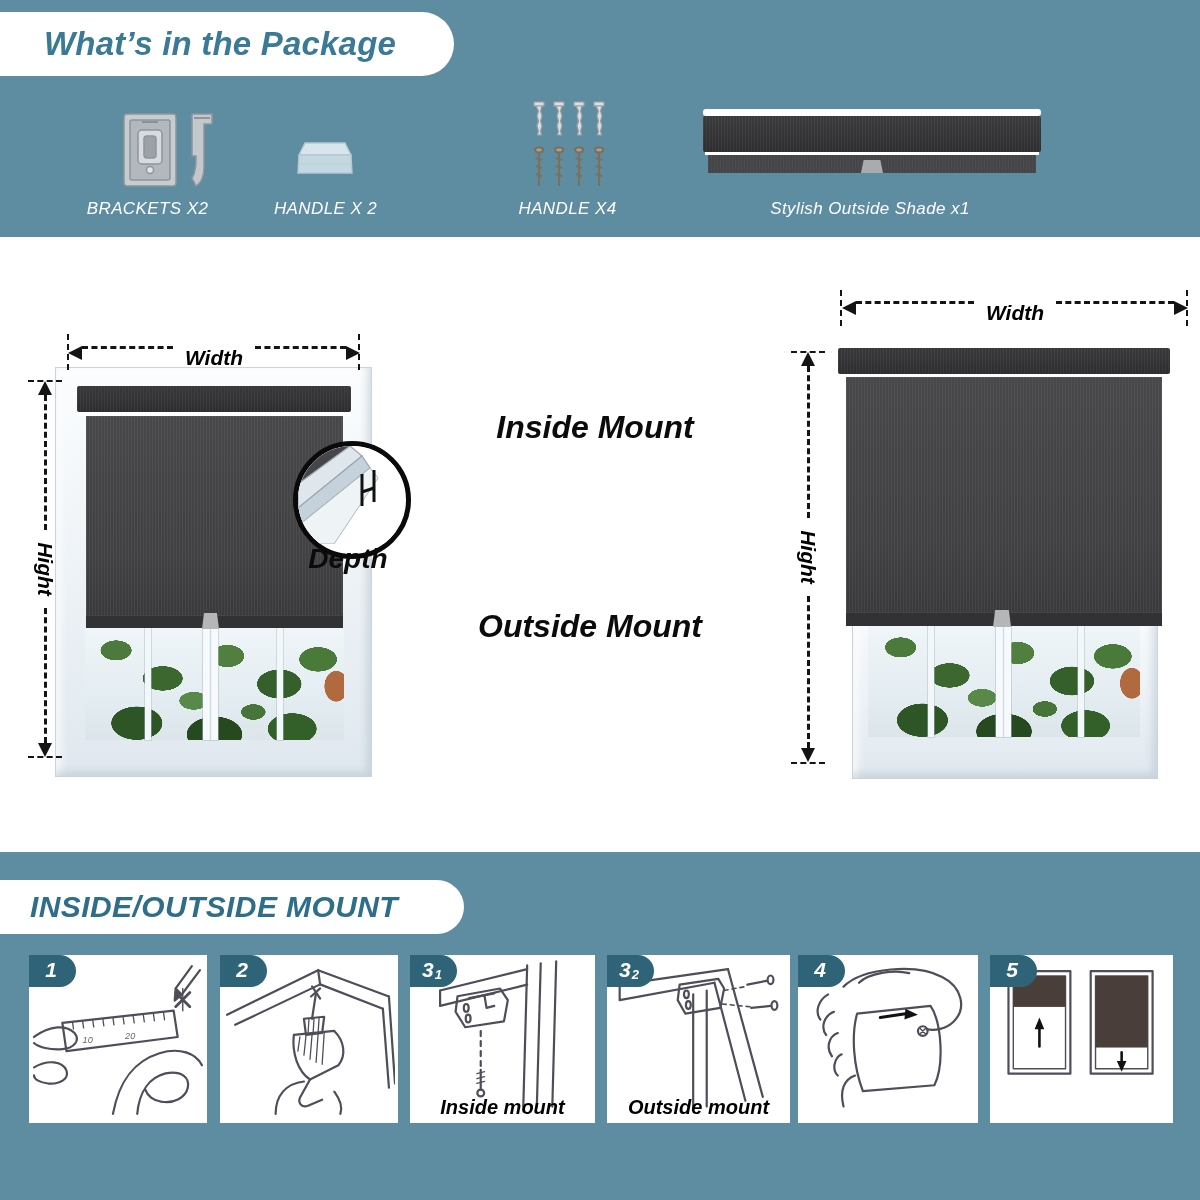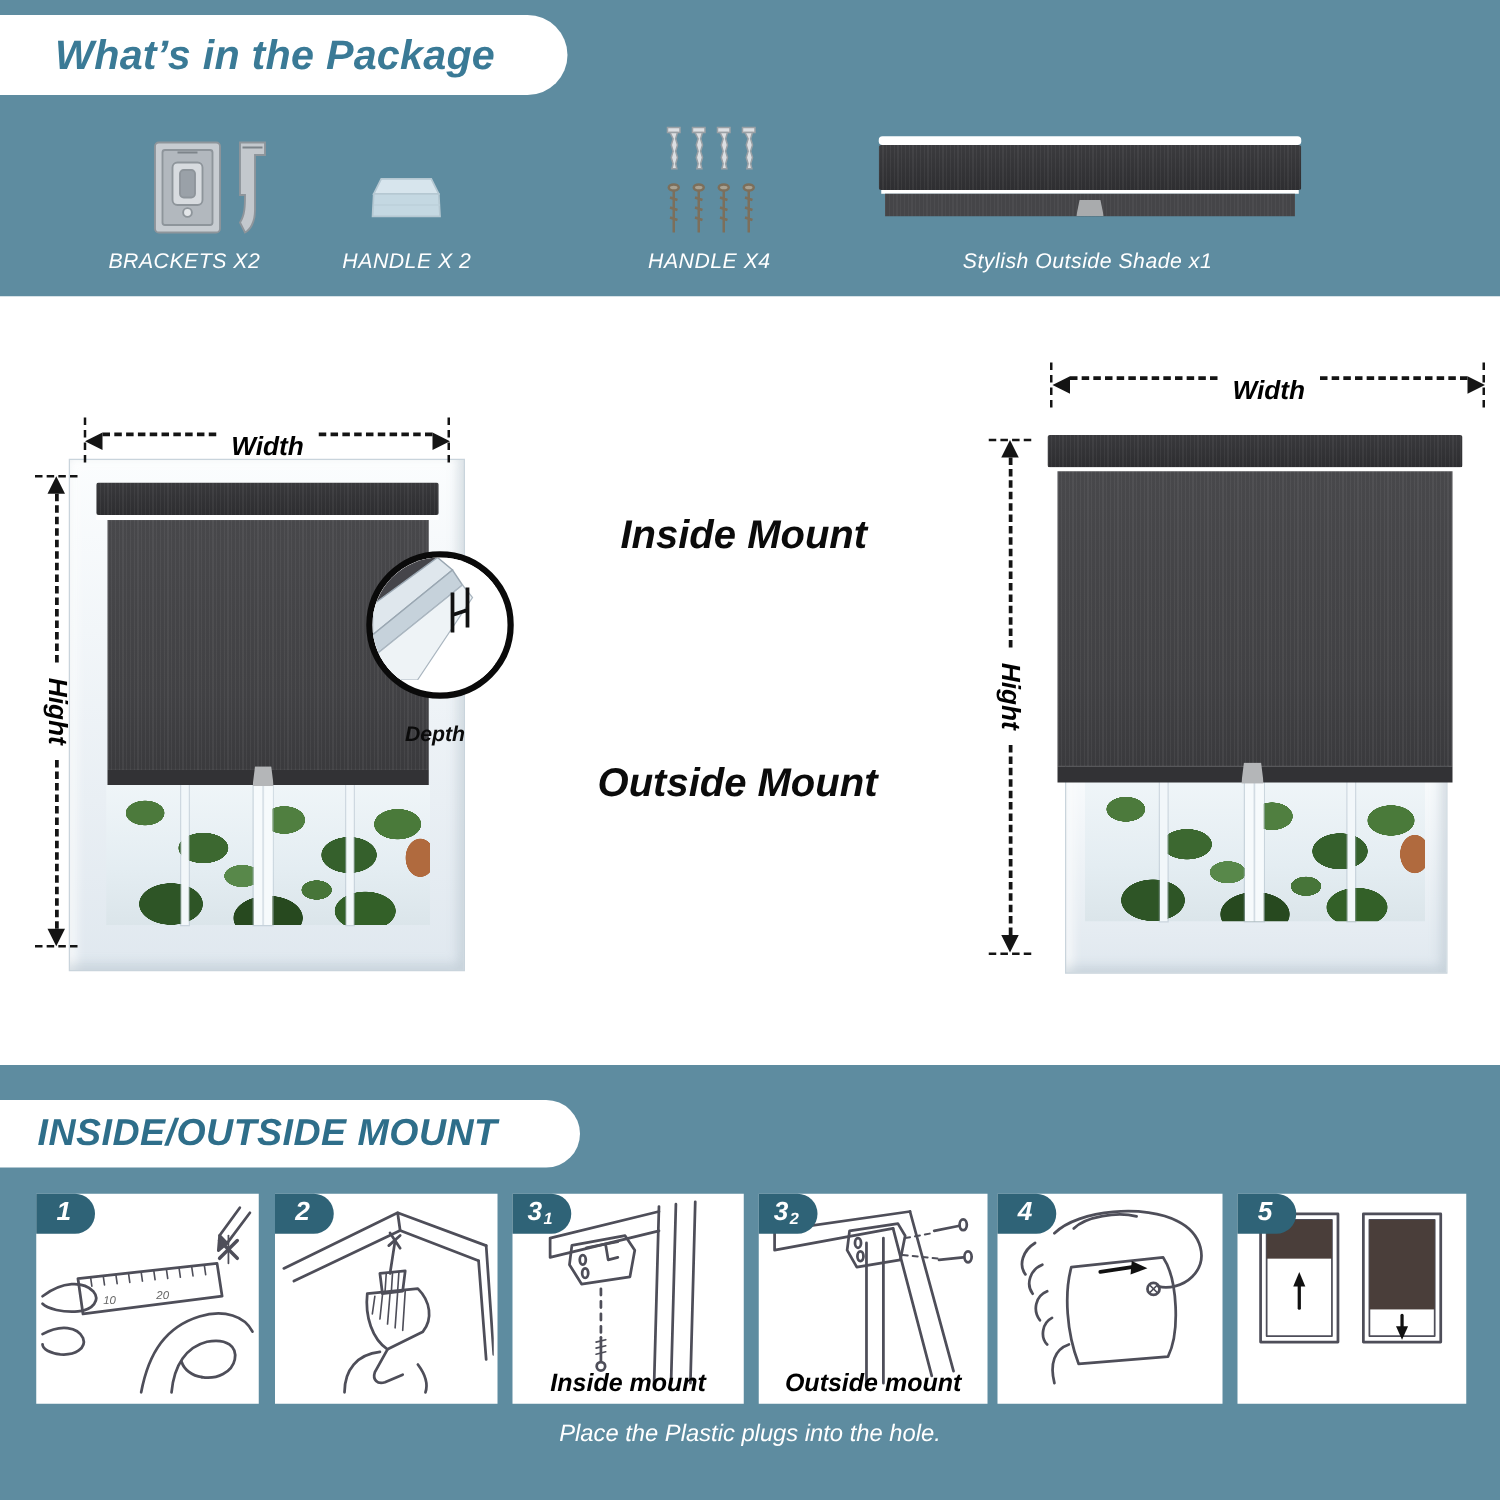--- a/index.html
+++ b/index.html
@@ -77,22 +77,22 @@
                 linear-gradient(180deg,#48484b 0%,#414144 70%,#3a3a3d 100%);
      box-shadow:inset 0 0 0 1px rgba(255,255,255,.04);}
   .shade-hem{position:absolute;background:#323235;}
   .shade-tab{position:absolute;background:#b4b6b8;clip-path:polygon(12% 0,88% 0,100% 100%,0 100%);}
 
   .mount-label{position:absolute;font-weight:bold;font-size:32px;color:#0b0b0b;text-align:center;}
 
   
   .depth-circle{position:absolute;left:293px;top:441px;width:108px;height:108px;border-radius:50%;
      border:5px solid #0a0a0a;background:#fff;overflow:hidden;z-index:6;}
-  .depth-label{position:absolute;left:288px;top:578px;width:120px;text-align:center;
-     font-weight:bold;font-size:17px;color:#0b0b0b;z-index:6;}
+  .depth-label{position:absolute;left:288px;top:543px;width:120px;text-align:center;
+     font-weight:bold;font-size:28px;color:#0b0b0b;z-index:6;}
 
   
   .panel{position:absolute;top:955px;height:168px;background:#ffffff;}
   .badge{position:absolute;top:0;left:0;height:30px;min-width:30px;background:#2f6377;
      border-radius:0 16px 16px 0;color:#fff;font-weight:bold;font-size:21px;
      display:flex;align-items:center;justify-content:center;padding:0 10px 2px 7px;z-index:2;}
   .badge .sub{font-size:13px;margin-top:9px;margin-left:1px;}
   .panel svg.art{position:absolute;left:3px;top:4px;}
   .panel-tag{position:absolute;bottom:4px;left:0;right:0;text-align:center;
      color:#000;font-weight:bold;font-size:20px;z-index:2;}
@@ -332,21 +332,20 @@
       <path stroke-width="1.6" stroke-dasharray="4 4" d="M118,30 L140,26 M116,44 L146,47"></path>
       <path d="M142,24 L162,20"></path>
       <ellipse cx="166" cy="19" rx="3" ry="4.5"></ellipse>
       <path d="M146,48 L166,46"></path>
       <ellipse cx="170" cy="45.5" rx="3" ry="4.5"></ellipse>
     </svg>
     <div class="panel-tag">Outside mount</div>
   </div>
 
   <div class="caption" style="left:400px;width:400px;">
-    <div>Place the Plastic plugs into the hole.</div>
   </div>
 
   <div class="panel" style="left:798px;width:180px;">
     <div class="badge">
       <span>4</span>
     </div>
     <svg class="art" width="174" height="150" viewBox="0 0 180 150" fill="none" stroke="#4e4e59" stroke-width="2.2" stroke-linecap="round" stroke-linejoin="round">
       <path d="M44,26 C64,6 120,2 146,16 C166,26 172,48 158,62 C150,70 138,72 130,70"></path>
       <path d="M60,22 C70,12 96,8 112,12"></path>
       <path d="M58,54 L134,46 C146,64 148,108 138,128 L64,134 C54,108 52,76 58,54 Z"></path>

